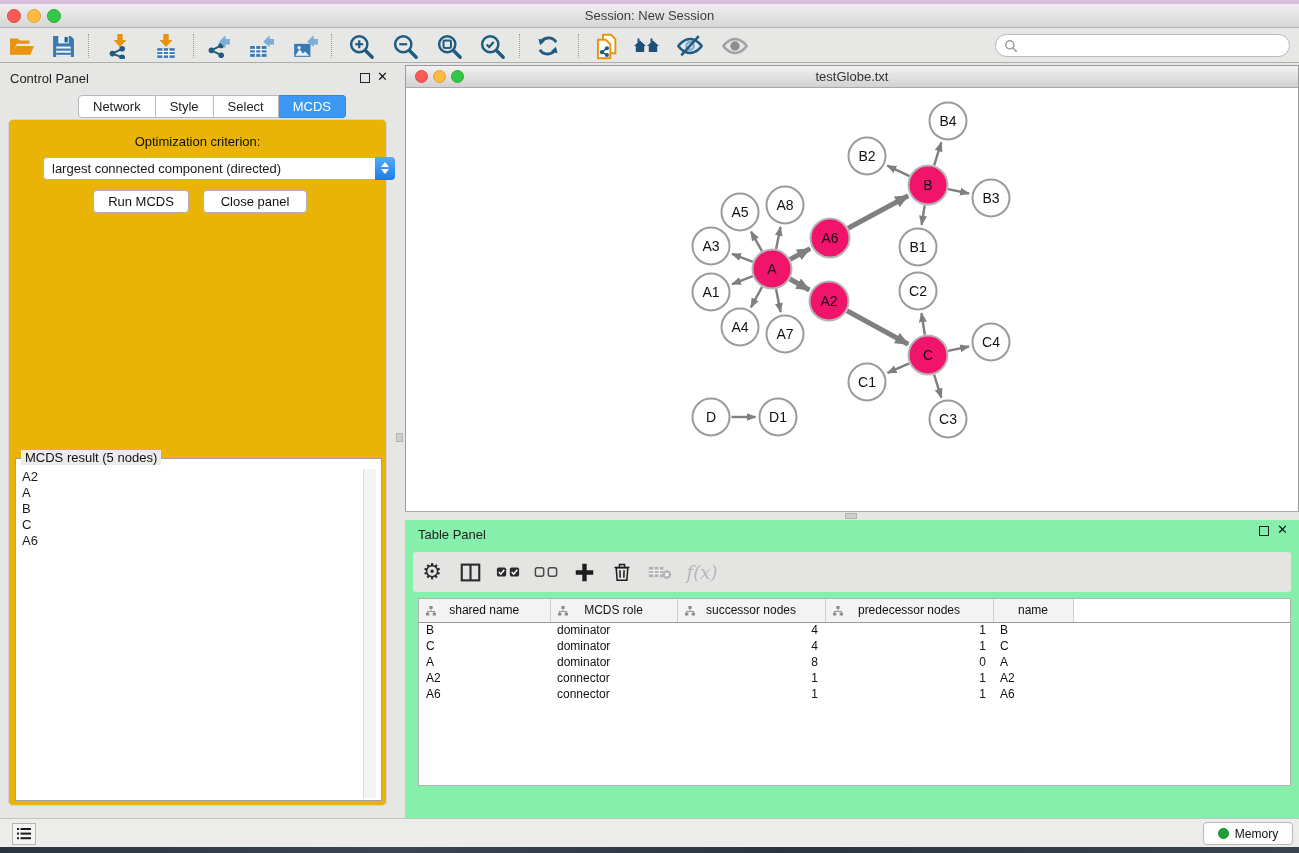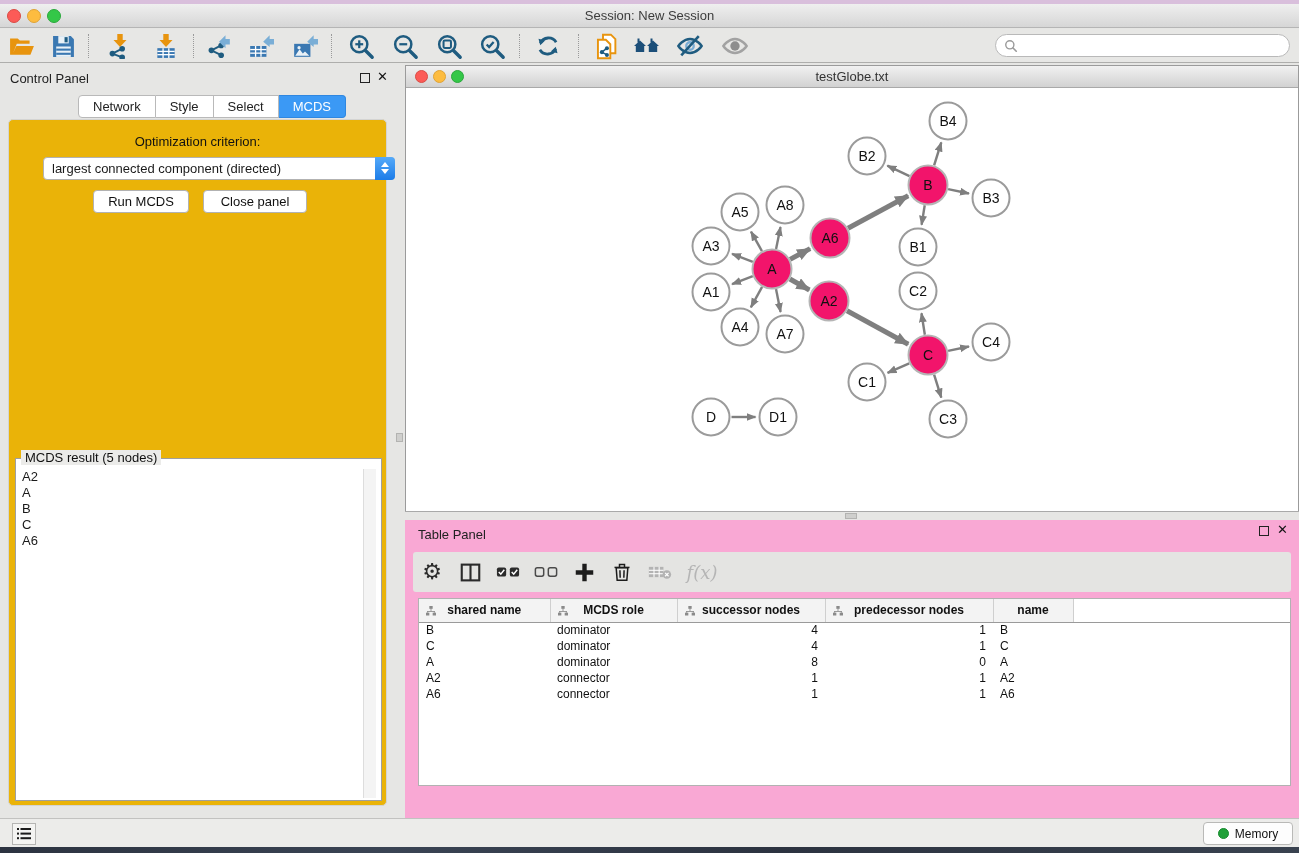--- a/index.html
+++ b/index.html
@@ -78,32 +78,32 @@
   .netcanvas { position:absolute; left:0; top:22px; width:892px; height:422px; background:#fff; }
   .resize-grip { position:absolute; right:1px; bottom:1px; width:13px; height:13px;
     background:repeating-linear-gradient(135deg, transparent 0 3px, #b9b9b9 3px 4px); }
   .node-label { font-size:14px; fill:#111; text-anchor:middle; }
 
   
   .hsplit { position:absolute; left:405px; top:511px; width:894px; height:9px; background:#e6e6e4; border-top:1px solid #a9a9a9; }
   .hgrip { position:absolute; left:440px; top:1px; width:12px; height:6px; background:#cfcfcd; border:1px solid #b3b3b1; }
 
   
-  .tp { position:absolute; left:405px; top:520px; width:894px; height:298px; background:#f9a8d4; }
+  .tp { position:absolute; left:405px; top:520px; width:894px; height:298px; background:#86efac; }
   .tp-title { position:absolute; left:13px; top:7px; color:#222; }
   .tp-toolbar { position:absolute; left:8px; top:32px; right:8px; height:40px;
                 background:#e4e4e2; border-radius:3px; display:flex; align-items:center; gap:0; }
   .tp-icon { width:38px; height:40px; display:flex; align-items:center; justify-content:center; }
   .gear-glyph { font-size:22px; color:#2b2b2b; line-height:1; }
   .fx-glyph { font-family:"DejaVu Serif","Liberation Serif",serif; font-style:italic; font-size:18px; color:#b5b5b5; }
   .tp-table-wrap { position:absolute; left:13px; top:78px; width:873px; height:188px;
                    background:#fff; border:1px solid #b2b2b2; overflow:hidden; }
   table.node-table { border-collapse:collapse; width:100%; table-layout:fixed; font-size:12px; }
   table.node-table th { height:23px; background:#f3f3f3; border-bottom:1px solid #9a9a9a;
-       border-right:1px solid #cfcfcf; font-weight:bold; color:#111; position:relative; padding:0 4px;margin-top:28px; }
+       border-right:1px solid #cfcfcf; font-weight:normal; color:#111; position:relative; padding:0 4px;margin-top:28px; }
   table.node-table th.filler { background:#fff; border-right:none; }
   table.node-table th .hicon { position:absolute; left:7px; top:6px; }
   table.node-table td { height:16px; padding:0 7px; color:#111; white-space:nowrap; }
   table.node-table td.num { text-align:right; }
   .tp-tabs { position:absolute; left:267px; top:269px; height:23px; display:flex; }
 
   
   .statusbar { position:absolute; left:0; top:818px; width:1299px; height:29px;
                background:#ececea; border-top:1px solid #c2c2c0; }
   .list-btn { position:absolute; left:12px; top:4px; width:24px; height:22px; background:#f4f4f2;

